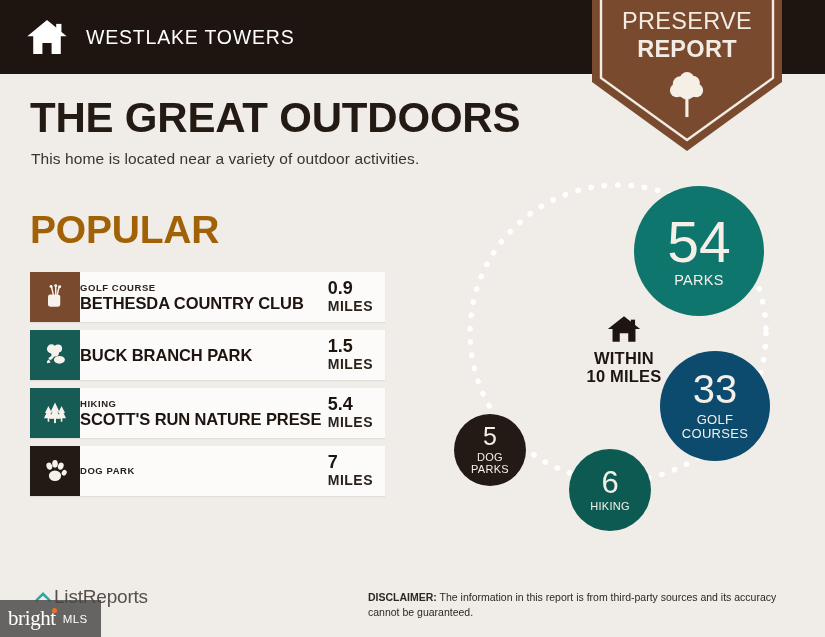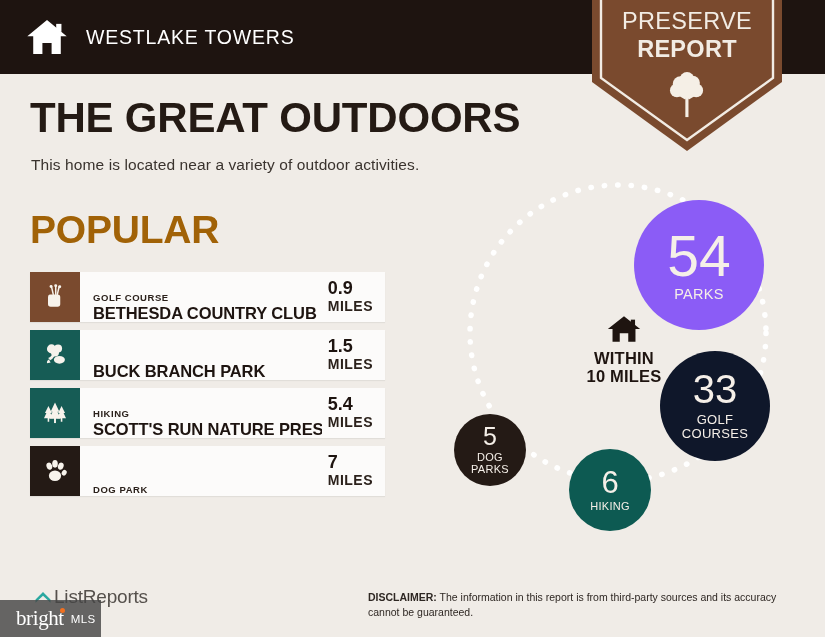--- a/index.html
+++ b/index.html
@@ -76,21 +76,21 @@
     left: 30px; top: 96px;
     color: #241a14;
     font-size: 42px;
     font-weight: bold;
     letter-spacing: -0.2px;
     margin: 0;
     line-height: 1.05;
   }
   .subhead {
     position: absolute;
-    left: 31px; top: 156px;
+    left: 31px; top: 150px;
     color: #3a332e;
     font-size: 15.5px;
     font-weight: 400;
     letter-spacing: 0.1px;
   }
 
   
   .popular-title {
     position: absolute;
     left: 30px; top: 210px;
@@ -118,24 +118,24 @@
   .poi-icon {
     width: 50px; height: 50px;
     flex: 0 0 50px;
     display: flex;
     align-items: center;
     justify-content: center;
   }
   .poi-icon svg { width: 28px; height: 28px; display:block; }
   .poi-body {
     flex: 1 1 auto;
-    padding-left: 13px;
+    padding-left: 0;
     display: flex;
     flex-direction: column;
-    justify-content: flex-end;
+    justify-content: center;
     overflow: hidden;
   }
   .poi-cat {
     font-size: 9.5px;
     font-weight: bold;
     letter-spacing: 0.55px;
     color: #2b211b;
     line-height: 1.25;
   }
   .poi-name {
@@ -183,25 +183,25 @@
     flex-direction: column;
     align-items: center;
     justify-content: center;
     color: #f5efe8;
     text-align: center;
     line-height: 1;
   }
   .bubble .num { font-weight: 400; line-height: 0.98; }
   .bubble .lbl { font-weight: 400; letter-spacing: 0.3px; }
 
-  #bubble-parks { left: 202px; top: 24px;  width: 130px; height: 130px; background: #8b5cf6; }
+  #bubble-parks { left: 202px; top: 10px;  width: 130px; height: 130px; background: #0f766e; }
   #bubble-parks .num { font-size: 57px; margin-bottom: 2px; }
   #bubble-parks .lbl { font-size: 14.5px; }
 
-  #bubble-golf  { left: 228px; top: 175px; width: 110px; height: 110px; background: #0f172a; }
+  #bubble-golf  { left: 228px; top: 175px; width: 110px; height: 110px; background: #0c4a6e; }
   #bubble-golf .num { font-size: 40px; margin-bottom: 3px; }
   #bubble-golf .lbl { font-size: 13px; line-height: 1.12; }
 
   #bubble-hiking { left: 137px; top: 273px; width: 82px; height: 82px; background: #0d5a52; }
   #bubble-hiking .num { font-size: 31px; margin-bottom: 3px; }
   #bubble-hiking .lbl { font-size: 11px; }
 
   #bubble-dog { left: 22px; top: 238px; width: 72px; height: 72px; background: #241a15; }
   #bubble-dog .num { font-size: 25px; margin-bottom: 2px; }
   #bubble-dog .lbl { font-size: 11px; line-height: 1.14; }
@@ -255,21 +255,20 @@
     align-items: center;
     padding-left: 8px;
     box-sizing: border-box;
   }
   .mls-bright {
     font-family: "Liberation Serif", serif;
     font-size: 21px;
     color: #ffffff;
     letter-spacing: -0.4px;
     position: relative;
-    margin-left: 8px;
   }
   .mls-dot {
     position: absolute;
     right: -1px; top: 2px;
     width: 5px; height: 5px;
     border-radius: 50%;
     background: #f07020;
   }
   .mls-suffix {
     font-size: 11.5px;

